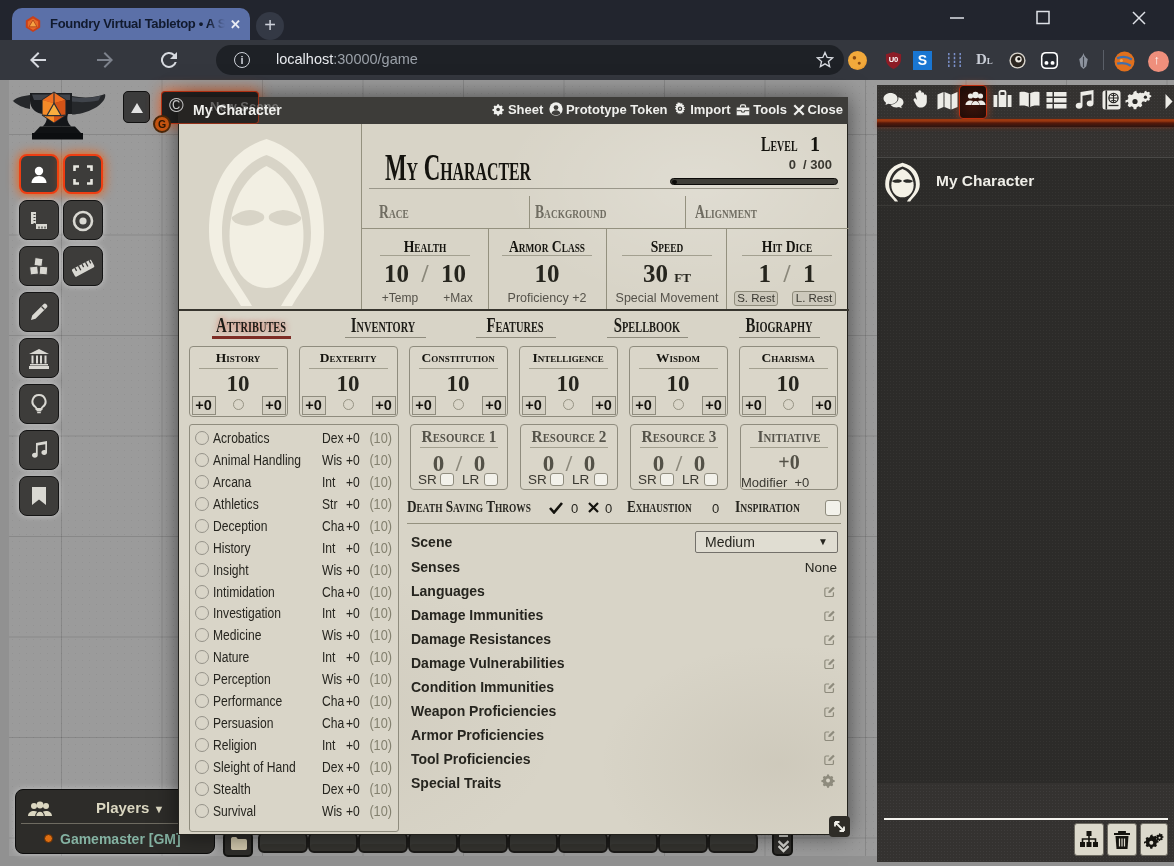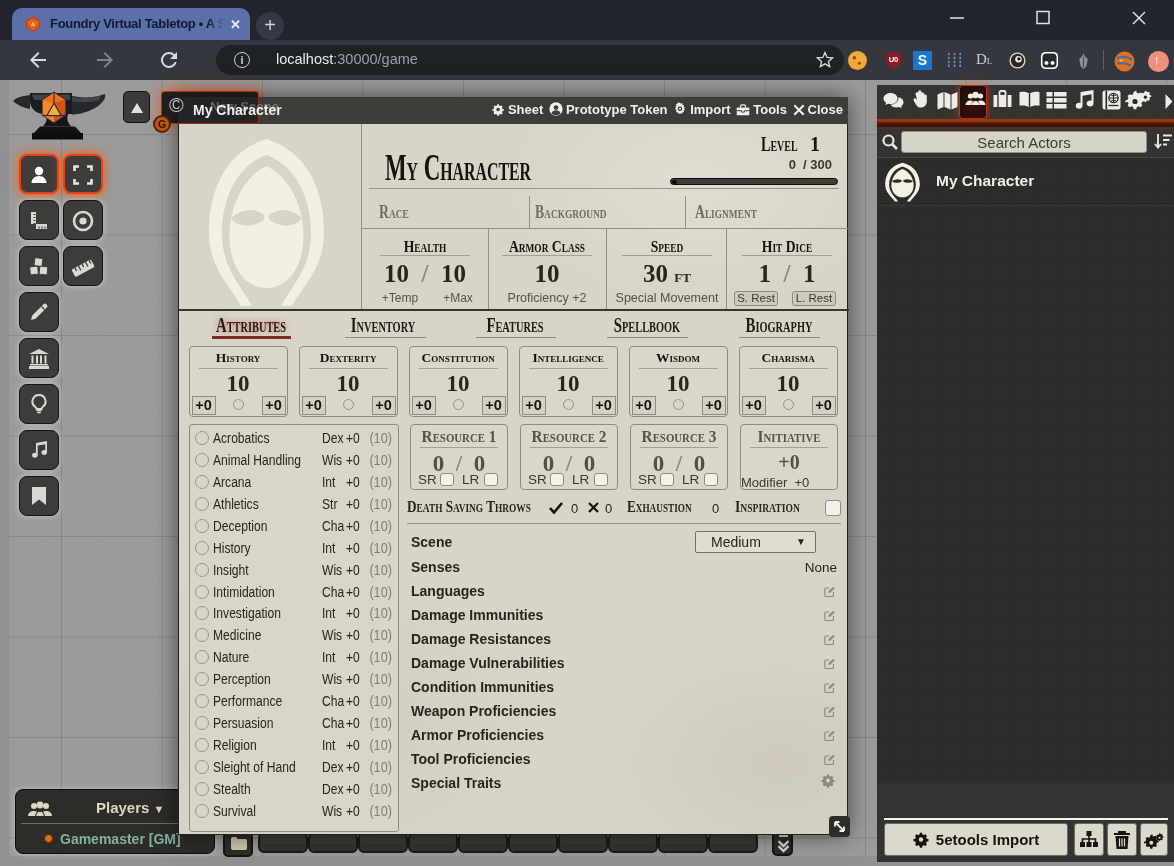--- a/index.html
+++ b/index.html
@@ -102,21 +102,21 @@
 .rbox { position:absolute; top:300px; width:98px; height:66px; background:#dad6c9; border:1px solid #8f8c7e; border-radius:4px;}
 .rbox .nm { position:absolute; left:0; top:2px; width:96px; text-align:center; font-size:17px; color:#55534a; transform:scaleX(0.9);}
 .rbox .ul { position:absolute; left:9px; top:22px; width:78px; height:1px; background:#a3a090;}
 .rbox .vv { position:absolute; left:0; top:26px; width:96px; text-align:center; font-family:"Liberation Serif",serif; font-weight:bold; font-size:23px; color:#535147;}
 .rbox .sr { position:absolute; left:7px; top:47px; font-size:13.5px; color:#3a3831;}
 .rbox .cb { position:absolute; top:48px; width:14px; height:13px; background:#f2f1ea; border:1px solid #8f8c7e; border-radius:3px;}
 .dsv { position:absolute; font-size:13px; color:#26251f; }
 .trait { position:absolute; left:232px; font-size:14px; font-weight:bold; color:#26251f; }
 .tval { position:absolute; font-size:13.5px; color:#26251f; }
 .edit { position:absolute; left:645px; width:12px; height:12px; }
-#sizesel { position:absolute; left:516px; top:407px; width:121px; height:22px; background:#e0ddd2; border:1px solid #73706a; border-radius:2px; font-size:14px; color:#26251f; line-height:20px; padding-left:15px;}
+#sizesel { position:absolute; left:516px; top:407px; width:143px; height:22px; background:#e0ddd2; border:1px solid #73706a; border-radius:2px; font-size:14px; color:#26251f; line-height:20px; padding-left:9px;}
 #resize { position:absolute; left:651px; top:719px; width:21px; height:21px; background:#2e2c27; border-radius:4px; z-index:55;}
 </style>
 </head>
 <body>
 <div id="tabstrip">
  <div id="tab">
   <svg class="fav" viewBox="0 0 20 20">
         <polygon points="10,0 19,5.5 19,14.5 10,20 1,14.5 1,5.5" fill="#c8401a"></polygon>
         <polygon points="10,3 16.5,7 16.5,13.5 10,17.5 3.5,13.5 3.5,7" fill="#e86a28"></polygon>
         <polygon points="10,5 15,13.5 5,13.5" fill="#f6a343" stroke="#9c2f10" stroke-width="0.8"></polygon>
@@ -161,21 +161,21 @@
       <text x="10" y="12" font-size="8" fill="#fff" text-anchor="middle" font-weight="bold">U0</text>
     </svg>
  <div class="ext" style="left:913px;background:#1976d2;color:#fff;font-weight:bold;font-size:14px;text-align:center;line-height:19px;">S</div>
  <svg class="ext" style="left:945px" viewBox="0 0 20 20">
       <g stroke="#7b90c9" stroke-width="1.6" stroke-dasharray="2.5 1.6">
         <line x1="4" y1="2" x2="4" y2="18"></line>
         <line x1="10" y1="2" x2="10" y2="18"></line>
         <line x1="16" y1="2" x2="16" y2="18"></line>
       </g>
     </svg>
- <div class="ext" style="left:976px;color:#c9cdd6;font-weight:normal;font-size:15px;font-family:'Liberation Serif',serif;">D<span style="font-size:9px">L</span></div>
+ <div class="ext" style="left:976px;color:#c9cdd6;font-weight:bold;font-size:15px;font-family:'Liberation Serif',serif;">D<span style="font-size:9px">L</span></div>
  <svg class="ext" style="left:1008px" viewBox="0 0 20 20">
       <circle cx="10" cy="10" r="8.5" fill="#d8d4cc"></circle>
       <circle cx="10" cy="10" r="7" fill="#2c2620"></circle>
       <circle cx="11" cy="8.6" r="3.4" fill="#f0ece4"></circle>
       <circle cx="11.4" cy="8.2" r="1.7" fill="#111"></circle>
     </svg>
  <svg class="ext" style="left:1040px" viewBox="0 0 20 20">
       <rect x="1" y="1" width="18" height="18" rx="5" fill="#fff"></rect>
       <rect x="2.6" y="2.6" width="14.8" height="14.8" rx="4" fill="#23272e"></rect>
       <circle cx="6.8" cy="12.5" r="2.1" fill="#fff"></circle>
@@ -253,50 +253,33 @@
         <g transform="translate(14,2) scale(0.62)">
           <path d="M10.8 5.5l.5 2.2c.6.2 1.1.4 1.6.8l2.1-.9 1.8 1.8-.9 2.1c.3.5.6 1 .8 1.6l2.2.5v2.6l-2.2.5c-.2.6-.4 1.1-.8 1.6l.9 2.1-1.8 1.8-2.1-.9c-.5.3-1 .6-1.6.8l-.5 2.2H8.2l-.5-2.2c-.6-.2-1.1-.4-1.6-.8l-2.1.9-1.8-1.8.9-2.1c-.3-.5-.6-1-.8-1.6L0 17.8v-2.6l2.2-.5c.2-.6.4-1.1.8-1.6l-.9-2.1 1.8-1.8 2.1.9c.5-.3 1-.6 1.6-.8l.5-2.2z" fill="#edece7"></path>
           <circle cx="9.5" cy="16.5" r="2.6" fill="#292826"></circle>
         </g>
       </svg>
   <svg class="stab" style="left:278px" width="16" height="34" viewBox="0 0 16 34">
         <path d="M5 9l7 7.5L5 24z" fill="#edece7"></path>
       </svg>
  </div>
  <div id="reddiv"></div>
- <div id="ssearch">
-  <svg class="abs" style="left:4px;top:6px" width="18" height="18" viewBox="0 0 18 18">
-        <circle cx="7.5" cy="7.5" r="5" fill="none" stroke="#e8e7e2" stroke-width="2.2"></circle>
-        <line x1="11.5" y1="11.5" x2="16" y2="16" stroke="#e8e7e2" stroke-width="2.6"></line>
-      </svg>
-  <div class="inp">Search Actors</div>
-  <svg class="abs" style="left:277px;top:6px" width="19" height="17" viewBox="0 0 19 17">
-        <path d="M4 1v13M1 11l3 3.5L7 11" fill="none" stroke="#e8e7e2" stroke-width="1.9"></path>
-        <line x1="9" y1="2.5" x2="18" y2="2.5" stroke="#e8e7e2" stroke-width="2"></line>
-        <line x1="9" y1="7" x2="15.5" y2="7" stroke="#e8e7e2" stroke-width="2"></line>
-        <line x1="9" y1="11.5" x2="13" y2="11.5" stroke="#e8e7e2" stroke-width="2"></line>
-      </svg>
- </div>
  <div id="sdiv"></div>
  <div id="sdir">
   <div id="entry">
    <svg class="abs" style="left:7px;top:4px" width="37" height="40" viewBox="0 0 123 172" preserveAspectRatio="none">
 <path fill-rule="evenodd" d="M61.5 3 C103 16 119 55 119 96 C119 132 99 148 87 170 L36 170 C24 148 4 132 4 96 C4 55 20 16 61.5 3 Z M61.5 19 C92 30 106 64 106 97 C106 132 88 148 76 170 L47 170 C35 148 17 132 17 97 C17 64 31 30 61.5 19 Z" fill="#f4f1e6"></path>
 <path d="M61.5 30 C86 42 98.5 72 98.5 100 C98.5 132 82 152 61.5 152 C41 152 24.5 132 24.5 100 C24.5 72 37 42 61.5 30 Z" fill="#f4f1e6"></path>
 <path d="M27 81 Q43 69 57 77.5 Q61 80 58 84.5 Q44 93 32 87.5 Q25.5 84 27 81 Z" fill="#2d2c29"></path>
 <path d="M96 81 Q80 69 66 77.5 Q62 80 65 84.5 Q79 93 91 87.5 Q97.5 84 96 81 Z" fill="#2d2c29"></path>
 </svg>
    <div class="nm">My Character</div>
   </div>
  </div>
  <div id="swhite"></div>
- <div class="sbtn" style="left:7px;top:738px;width:184px;height:33px;line-height:31px;"><svg style="vertical-align:-3px;margin-right:6px" width="17" height="17" viewBox="0 0 26 26">
-        <path d="M13.8 2.5l.6 2.7c.7.2 1.4.5 2 .9l2.6-1.1 2.2 2.2-1.1 2.6c.4.6.7 1.3.9 2l2.7.6v3.2l-2.7.6c-.2.7-.5 1.4-.9 2l1.1 2.6-2.2 2.2-2.6-1.1c-.6.4-1.3.7-2 .9l-.6 2.7h-3.2l-.6-2.7c-.7-.2-1.4-.5-2-.9l-2.6 1.1-2.2-2.2 1.1-2.6c-.4-.6-.7-1.3-.9-2l-2.7-.6v-3.2l2.7-.6c.2-.7.5-1.4.9-2L3.2 7.2l2.2-2.2L8 6.1c.6-.4 1.3-.7 2-.9l.6-2.7z" fill="#15140f"></path>
-        <circle cx="12.2" cy="13" r="3.4" fill="#dcd9cc"></circle>
-      </svg>5etools Import</div>
  <div class="sbtn" style="left:197px;top:738px;width:30px;height:33px;"><svg style="margin-top:6px" width="20" height="20" viewBox="0 0 20 20">
         <rect x="7.5" y="1" width="5" height="5" fill="#15140f"></rect>
         <rect x="1" y="12" width="5" height="5" fill="#15140f"></rect>
         <rect x="7.5" y="12" width="5" height="5" fill="#15140f"></rect>
         <rect x="14" y="12" width="5" height="5" fill="#15140f"></rect>
         <path d="M10 6v3M3.5 12V9h13v3M10 9v3" stroke="#15140f" stroke-width="1.6" fill="none"></path>
       </svg></div>
  <div class="sbtn" style="left:230px;top:738px;width:30px;height:33px;"><svg style="margin-top:6px" width="18" height="20" viewBox="0 0 18 20">
         <path d="M1 4h16M6 4V2h6v2" stroke="#15140f" stroke-width="1.8" fill="none"></path>
         <path d="M2.5 6h13l-1 13h-11z" fill="#15140f"></path>

